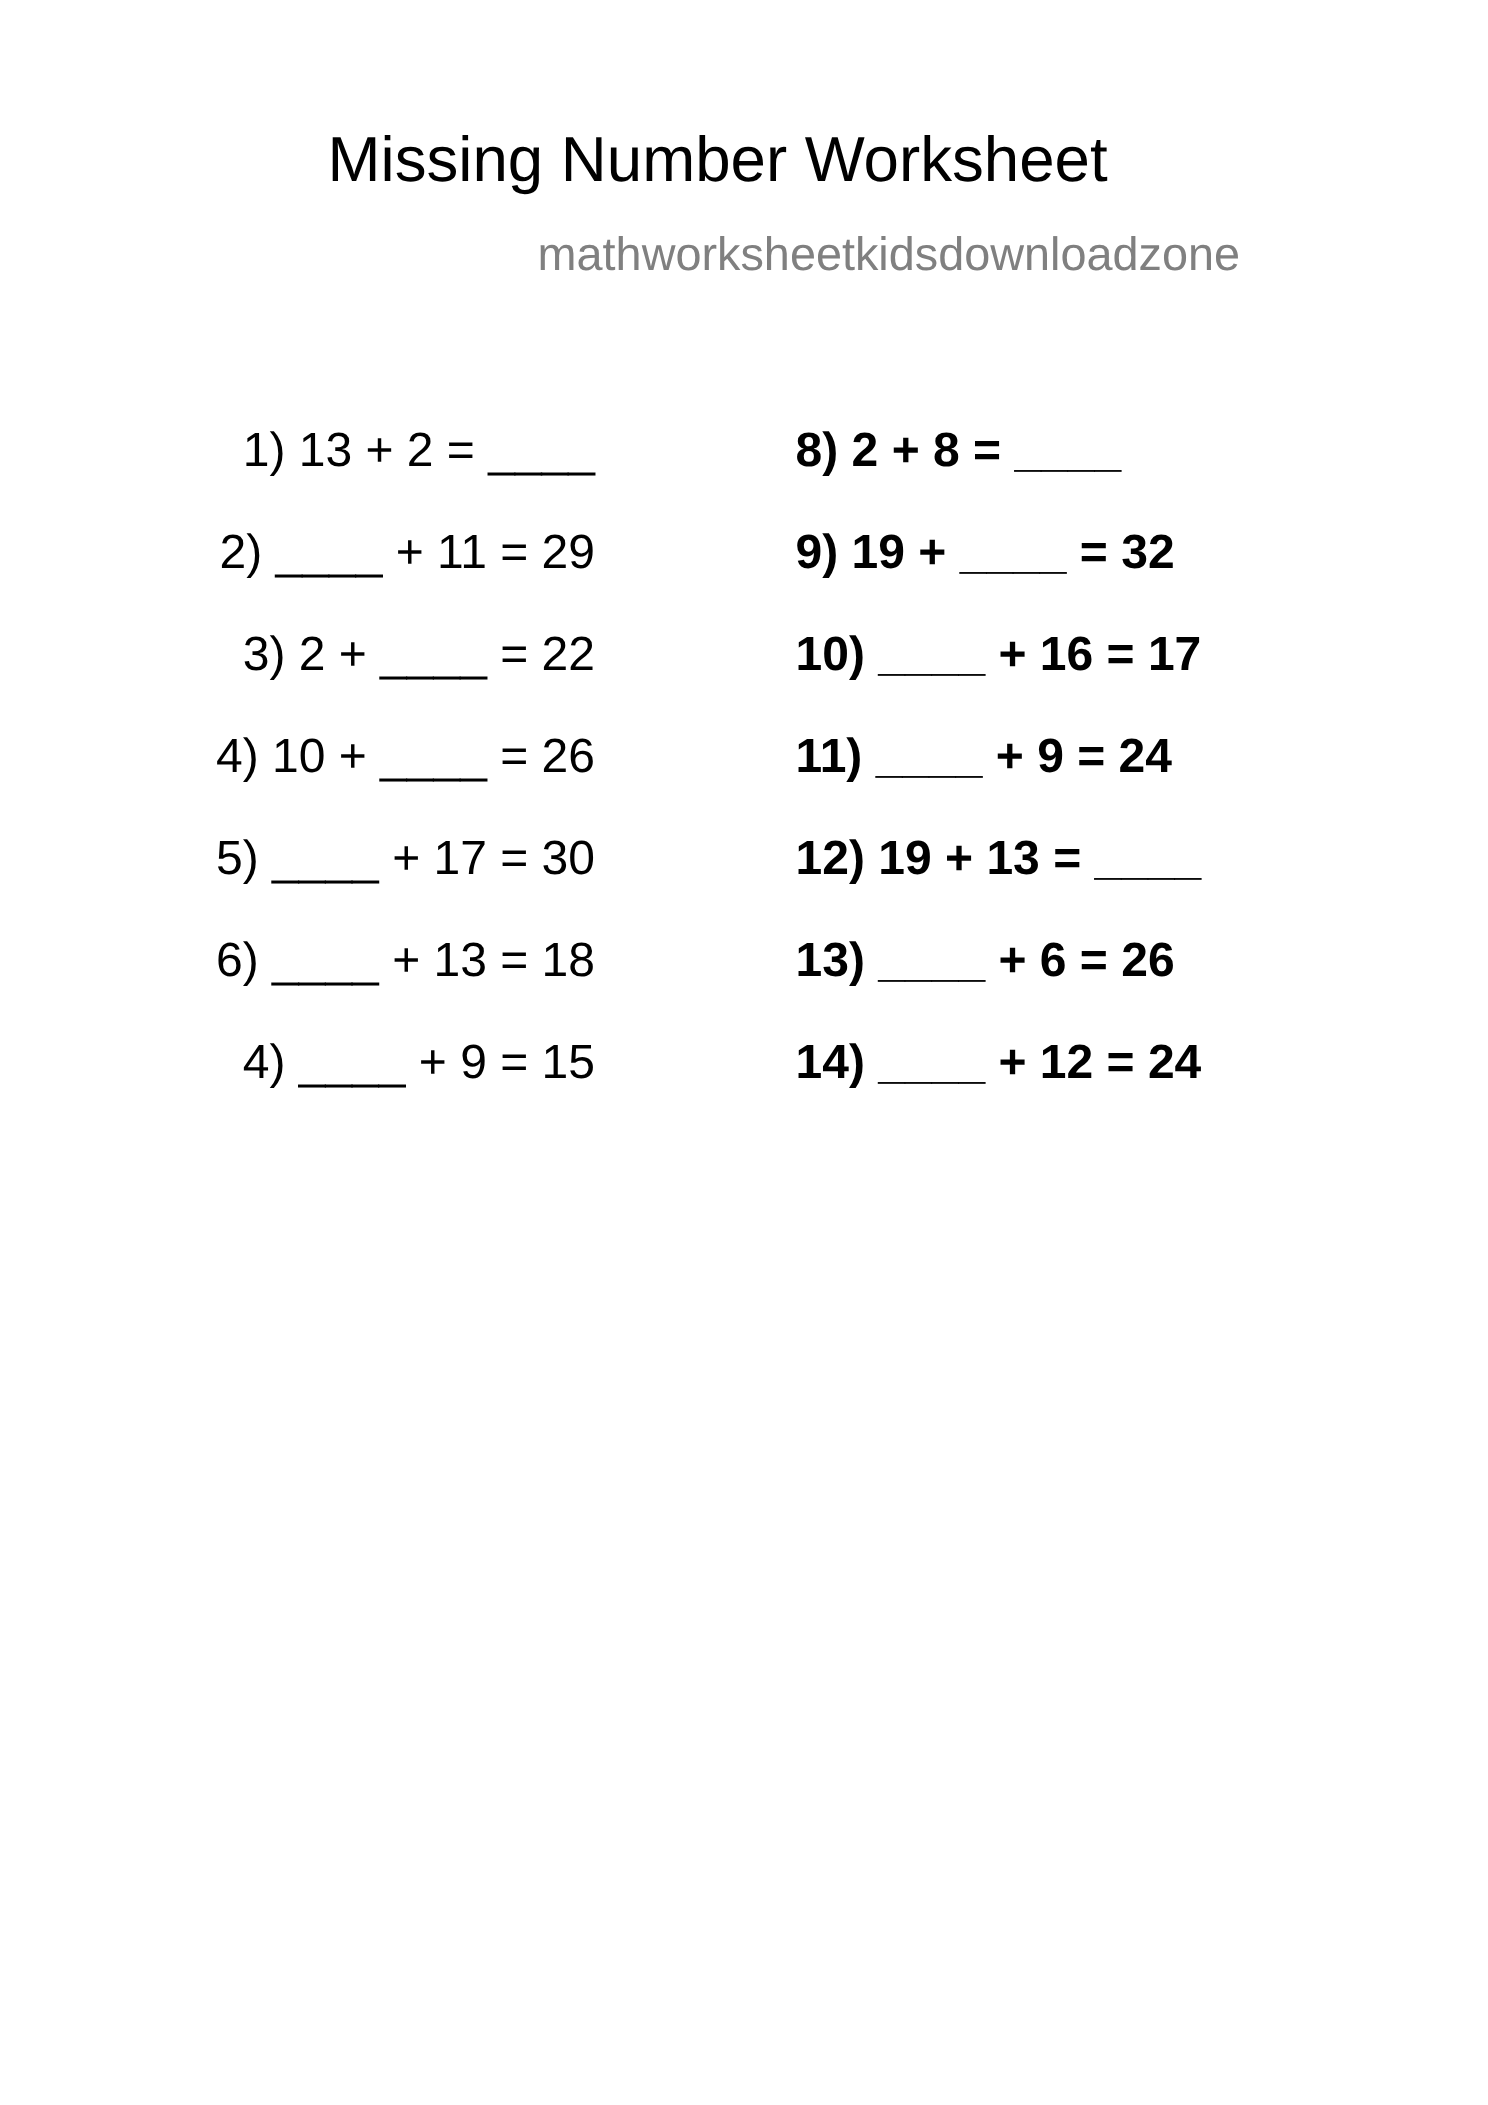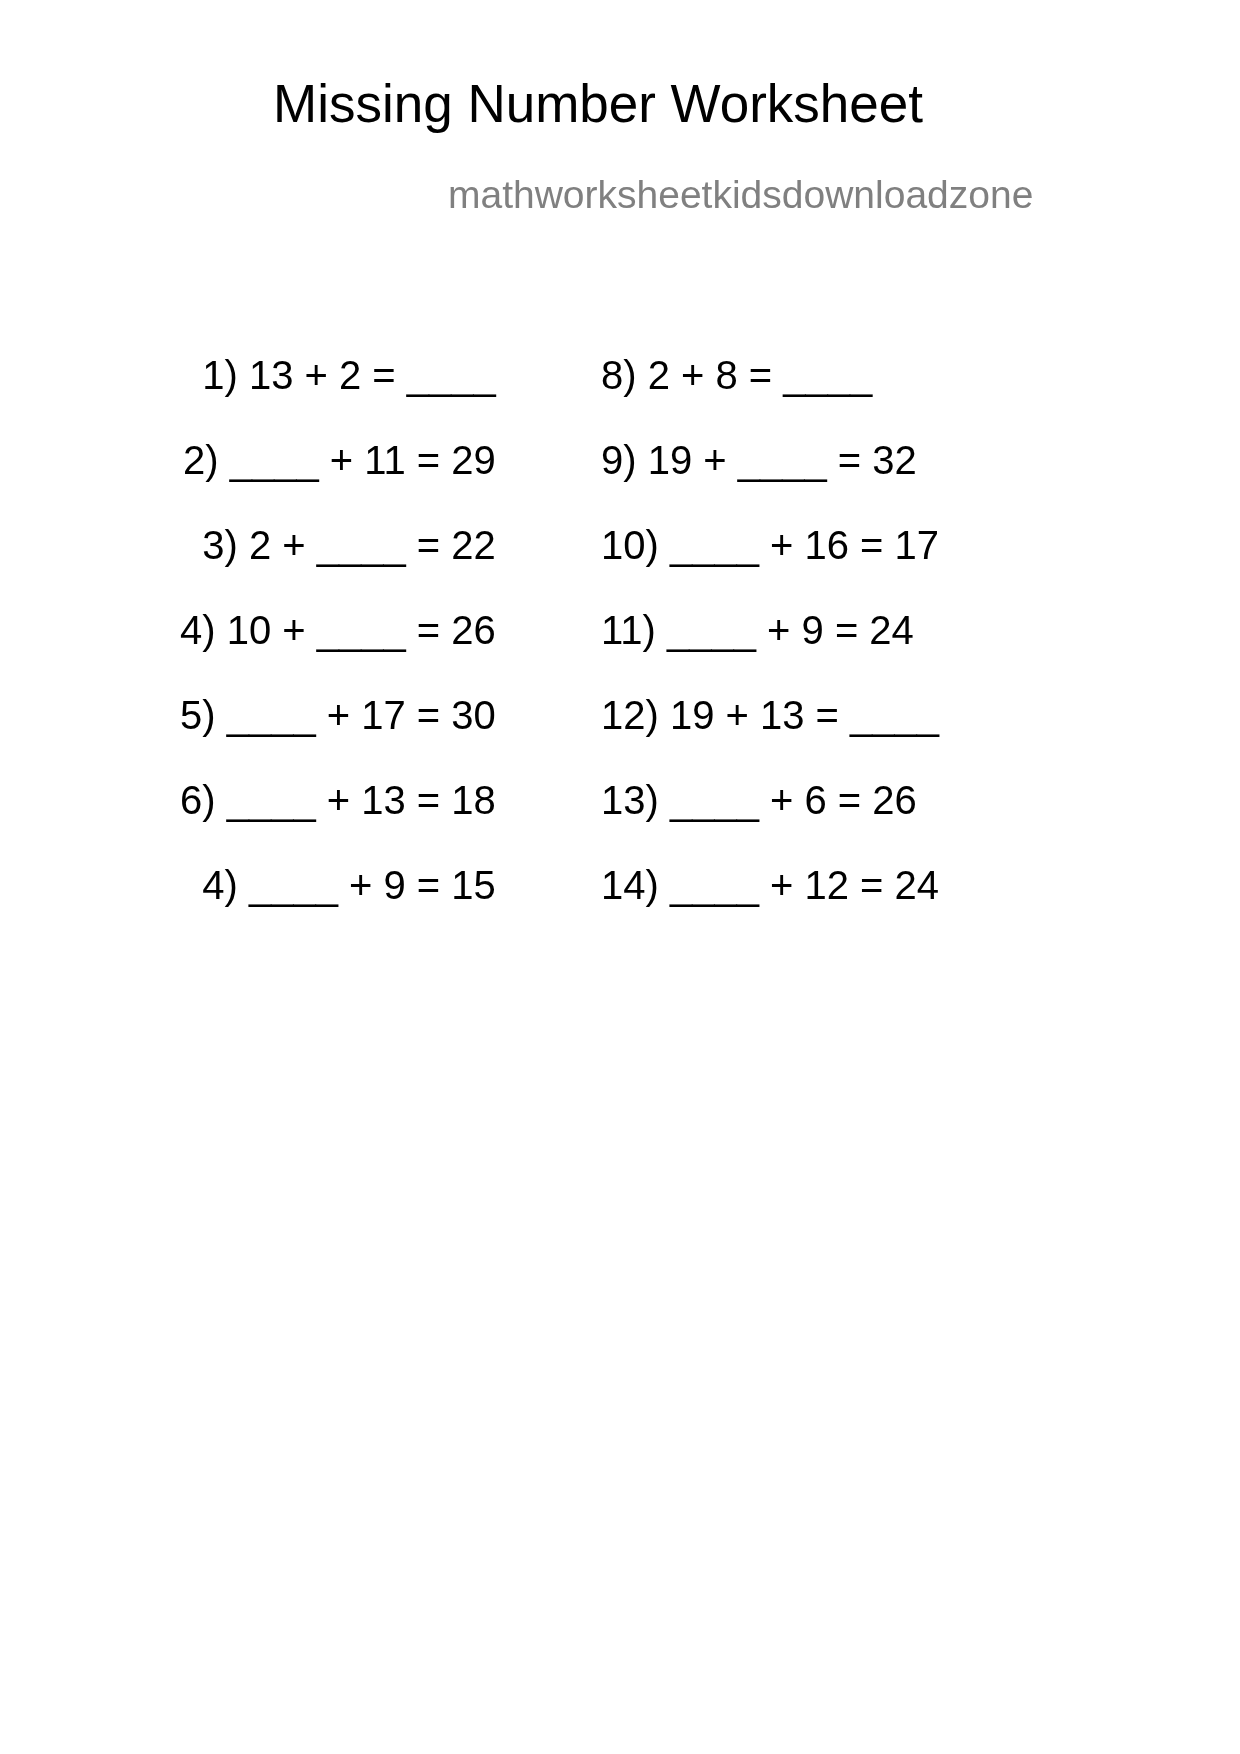--- a/index.html
+++ b/index.html
@@ -19,43 +19,43 @@
       position: absolute;
       left: 0; top: 0;
       width: 1240px;
       height: 1754px;
       background: #ffffff;
     }
     .title {
       position: absolute;
       left: 0;
       width: 1196px;
-      top: 74px;
+      top: 104px;
       text-align: center;
       font-size: 53px;
       line-height: 60px;
       color: #000000;
       white-space: nowrap;
     }
     .subtitle {
       position: absolute;
       left: 448px;
-      top: 173px;
+      top: 191px;
       font-size: 39px;
       line-height: 44px;
       color: #808080;
       white-space: nowrap;
       letter-spacing: 0px;
     }
     .column {
       position: absolute;
       top: 352px;
     }
     .col-left { left: 180px; text-align: right; }
-    .col-right { left: 601px; }
+    .col-right { left: 663px; font-weight: bold; }
     .problem {
       height: 85px;
       font-size: 40px;
       line-height: 46px;
       white-space: pre;
       color: #000000;
     }
   </style>
 </head>
 <body>

